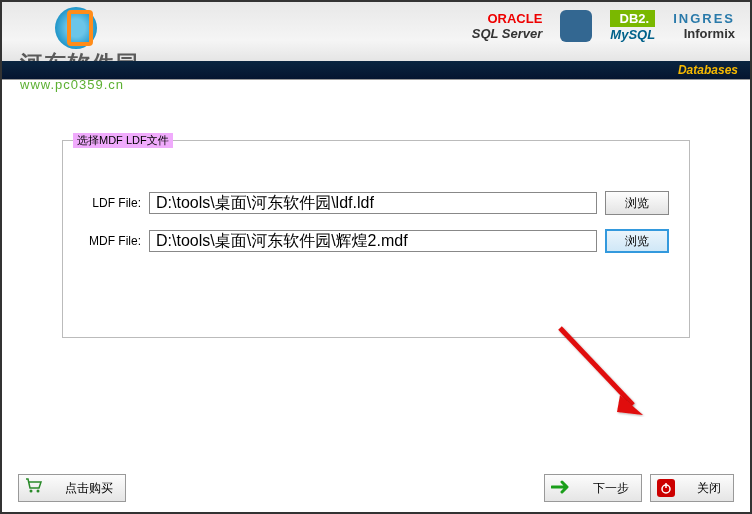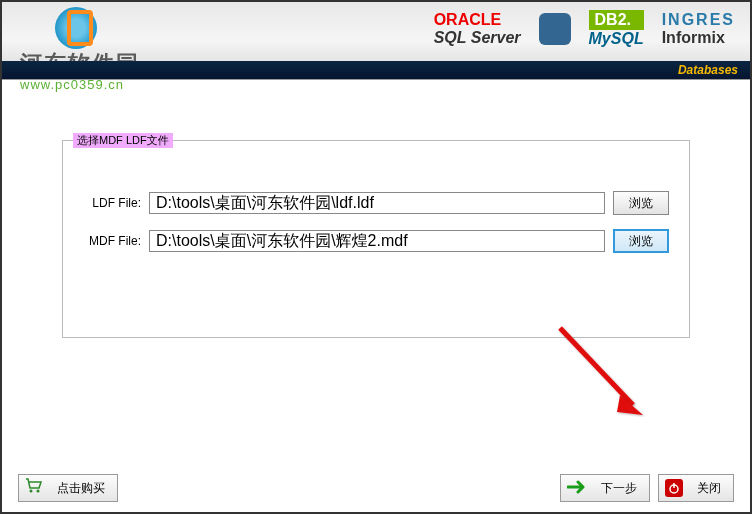--- a/index.html
+++ b/index.html
@@ -7,47 +7,47 @@
     
     .header { height: 78px; background: linear-gradient(to bottom, #e8e8e8 0%, #f5f5f5 50%, #e0e0e0 85%, #c0c0c0 100%); position: relative; border-bottom: 1px solid #999; }
     .header-logo { position: absolute; left: 10px; top: 5px; display: flex; align-items: center; flex-direction: column; }
     .logo-circle { width: 42px; height: 42px; border-radius: 50%; background: radial-gradient(circle, #6bc5e8 30%, #2196c9 70%); display: flex; align-items: center; justify-content: center; font-weight: bold; color: #ff7a00; font-size: 24px; position: relative; }
     .logo-circle::before { content: ''; position: absolute; width: 18px; height: 28px; border: 4px solid #ff8c1a; border-radius: 4px; left: 12px; }
     .logo-text { margin-left: 8px; }
     .logo-title { font-size: 22px; font-weight: bold; color: #5a5a5a; letter-spacing: 2px; }
     .logo-url { font-size: 13px; color: #5cb032; letter-spacing: 1px; margin-top: -2px; }
     
     .header-brands { position: absolute; right: 15px; top: 8px; display: flex; gap: 18px; align-items: center; }
-    .brand { font-size: 16px; font-weight: bold; text-align: left; }
+    .brand { font-size: 13px; font-weight: bold; text-align: right; }
     .brand-oracle { color: #e00; }
     .brand-sql { color: #333; font-style: italic; }
     .brand-pg { width: 32px; height: 32px; background: #336791; border-radius: 6px; }
     .brand-db2 { background: #7ab800; color: #fff; padding: 1px 6px; }
     .brand-mysql { color: #00618a; font-style: italic; }
     .brand-ingres { color: #2a7aaa; font-weight: bold; letter-spacing: 2px; }
     .brand-informix { color: #333; }
     
     .databases-bar { position: absolute; bottom: 0; left: 0; right: 0; height: 18px; background: linear-gradient(to bottom, #0a2540 0%, #051530 100%); text-align: right; padding-right: 12px; color: #f5b800; font-weight: bold; font-size: 12px; line-height: 18px; font-style: italic; }
     
     .content { padding: 20px; height: 380px; position: relative; }
     
     .fieldset { border: 1px solid #bbb; margin: 40px 40px 0 40px; padding: 50px 20px 70px 20px; position: relative; }
     .fieldset-legend { position: absolute; top: -8px; left: 10px; background: #f0abfc; padding: 0 4px; font-size: 11px; }
     
     .form-row { display: flex; align-items: center; margin-bottom: 14px; gap: 8px; }
     .form-label { width: 58px; text-align: right; font-size: 12px; }
     .form-input { flex: 1; height: 22px; border: 1px solid #888; padding: 2px 6px; font-size: 16px; font-family: inherit; }
-    .browse-btn { width: 56px; height: 24px; background: linear-gradient(to bottom, #fdfdfd, #e3e3e3); border: 1px solid #888; cursor: pointer; font-size: 12px; font-family: inherit; }
+    .browse-btn { width: 64px; height: 24px; background: linear-gradient(to bottom, #fdfdfd, #e3e3e3); border: 1px solid #888; cursor: pointer; font-size: 12px; font-family: inherit; }
     .browse-btn.active { border: 2px solid #3399dd; background: linear-gradient(to bottom, #eaf4fb, #d0e8f7); }
     
     .arrow-annotation { position: absolute; right: 85px; bottom: 30px; pointer-events: none; }
     
     .footer { position: absolute; bottom: 12px; left: 0; right: 0; padding: 0 18px; display: flex; justify-content: space-between; align-items: center; }
     .footer-left, .footer-right { display: flex; gap: 8px; }
-    .footer-btn { height: 28px; padding: 0 12px 0 6px; background: linear-gradient(to bottom, #fcfcfc, #e5e5e5); border: 1px solid #999; cursor: pointer; display: flex; align-items: center; gap: 14px; font-size: 12px; font-family: inherit; }
+    .footer-btn { height: 28px; padding: 0 12px 0 6px; background: linear-gradient(to bottom, #fcfcfc, #e5e5e5); border: 1px solid #999; cursor: pointer; display: flex; align-items: center; gap: 22px; font-size: 12px; font-family: inherit; }
     .icon-cart { color: #2a8a2a; font-size: 16px; }
     .icon-arrow { color: #1a9e1a; font-size: 18px; font-weight: bold; }
     .icon-power { width: 18px; height: 18px; background: #c00; border-radius: 3px; display: flex; align-items: center; justify-content: center; color: #fff; font-size: 12px; }
   </style>
 </head>
 <body>
 
 <div class="header">
   <div class="header-logo">
     <div class="logo-circle"></div>

